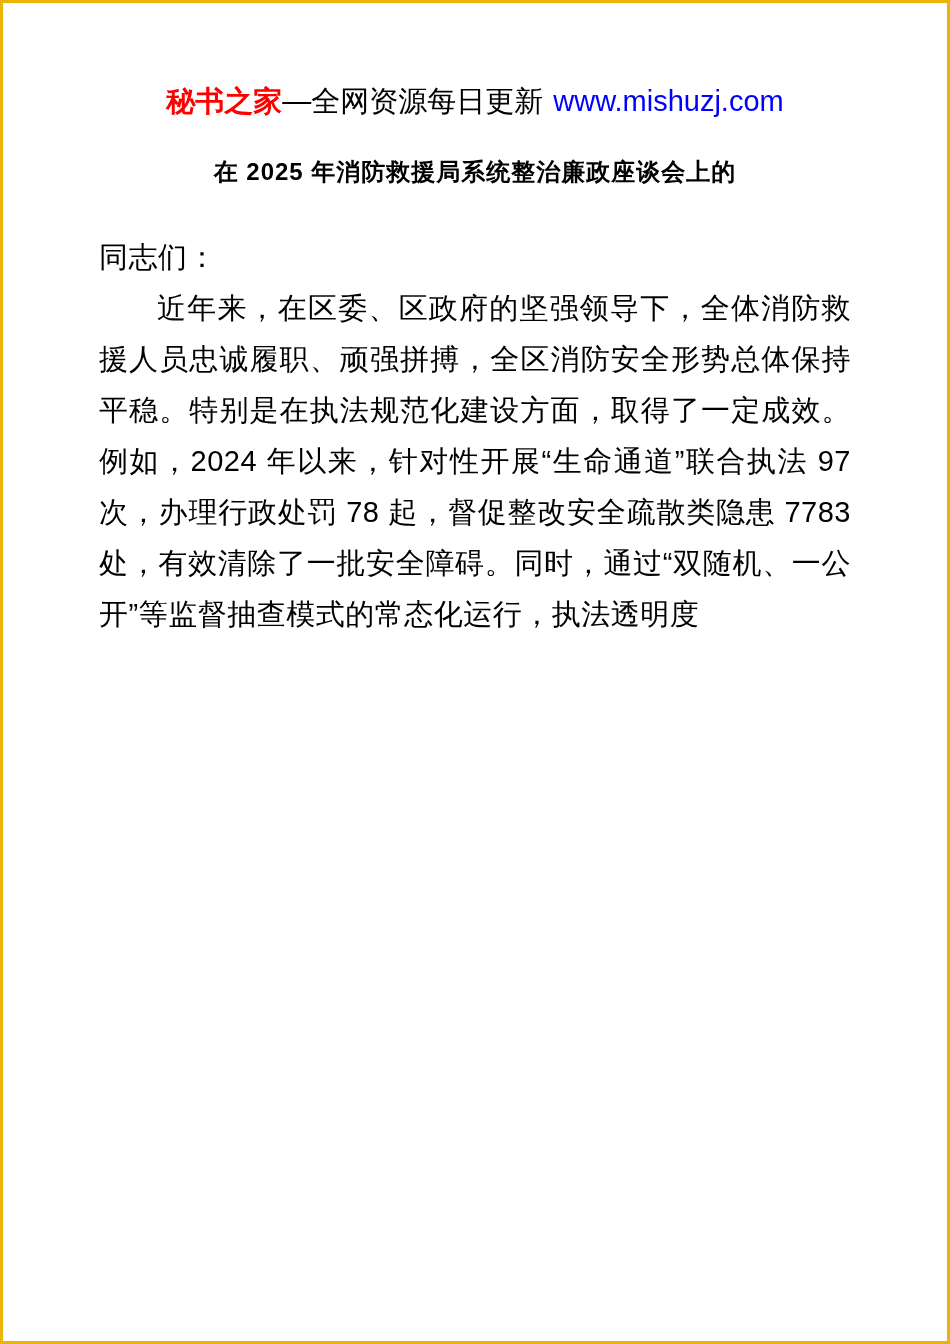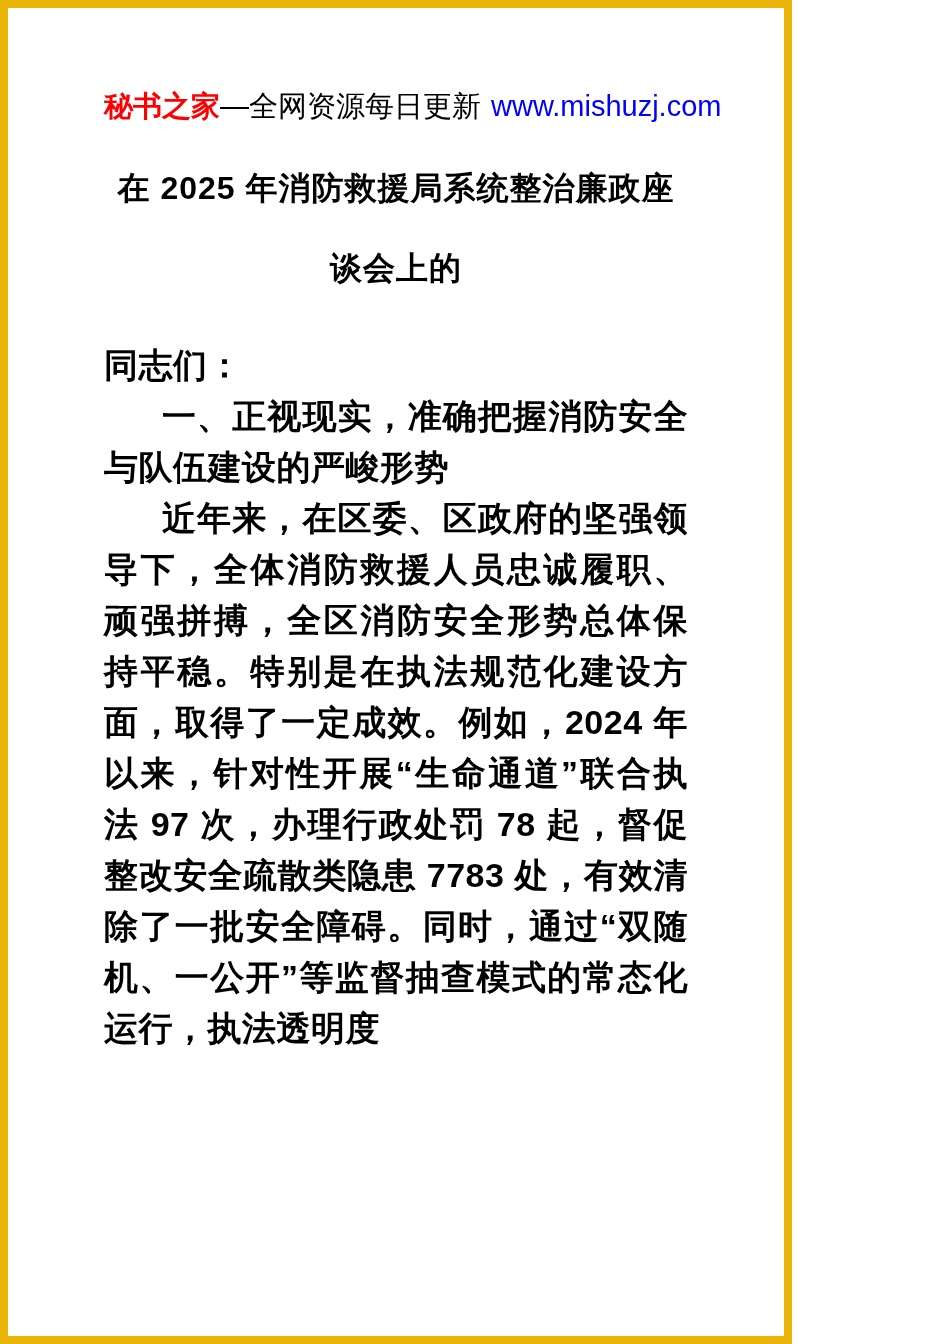--- a/index.html
+++ b/index.html
@@ -1,72 +1,70 @@
 <!DOCTYPE html>
 <html><head>
 <meta charset="utf-8">
 <style>
   html,body{margin:0;padding:0;background:#ffffff;}
   .page{
     position:relative;
-    width:792px;height:1344px;
+    width:950px;height:1344px;
     box-sizing:border-box;
     background:#ffffff;
-    border:8px solid #eab308;
+    border:3px solid #eab308;
     padding:78px 96px 0 96px;
     font-family:"Liberation Sans",sans-serif;
     color:#000000;
     overflow:hidden;
   }
   .site-header{
     text-align:center;
     font-size:29px;
     line-height:40px;
     white-space:nowrap;
   }
   .brand{
     color:#ff0000;
     font-weight:bold;
     font-family:"Liberation Serif","DejaVu Serif",serif;
   }
   .sep,.tagline{color:#000000;}
   .url{color:#0000ff;margin-left:10px;}
   .doc-title{
     margin:22px 0 0 0;
-    font-size:32px;
+    font-size:24px;
     font-weight:bold;
-    line-height:80px;
+    line-height:57px;
     text-align:center;
     letter-spacing:1px;
   }
   .title-line{display:block;}
   .doc-body{
     margin-top:32px;
-    font-size:34px;
+    font-size:29px;
     line-height:51px;
     text-align:justify;
     text-justify:inter-ideograph;
     letter-spacing:0.5px;
-    font-weight:bold;
   }
   .doc-body p{margin:0;padding:0;}
   .indent{text-indent:58px;}
 </style>
 </head>
 <body>
 
 <div class="page">
 
   <div class="site-header">
     <span class="brand">秘书之家</span><span class="sep">—</span><span class="tagline">全网资源每日更新</span><span class="url">www.mishuzj.com</span>
   </div>
 
   <h1 class="doc-title">
     <span class="title-line">在 2025 年消防救援局系统整治廉政座谈会上的</span>
   </h1>
 
   <div class="doc-body">
     <p class="salutation">同志们：</p>
-    <p class="para indent">一、正视现实，准确把握消防安全与队伍建设的严峻形势</p>
     <p class="para indent">近年来，在区委、区政府的坚强领导下，全体消防救援人员忠诚履职、顽强拼搏，全区消防安全形势总体保持平稳。特别是在执法规范化建设方面，取得了一定成效。例如，2024 年以来，针对性开展“生命通道”联合执法 97 次，办理行政处罚 78 起，督促整改安全疏散类隐患 7783 处，有效清除了一批安全障碍。同时，通过“双随机、一公开”等监督抽查模式的常态化运行，执法透明度</p>
   </div>
 
 </div>
 
 </body></html>

